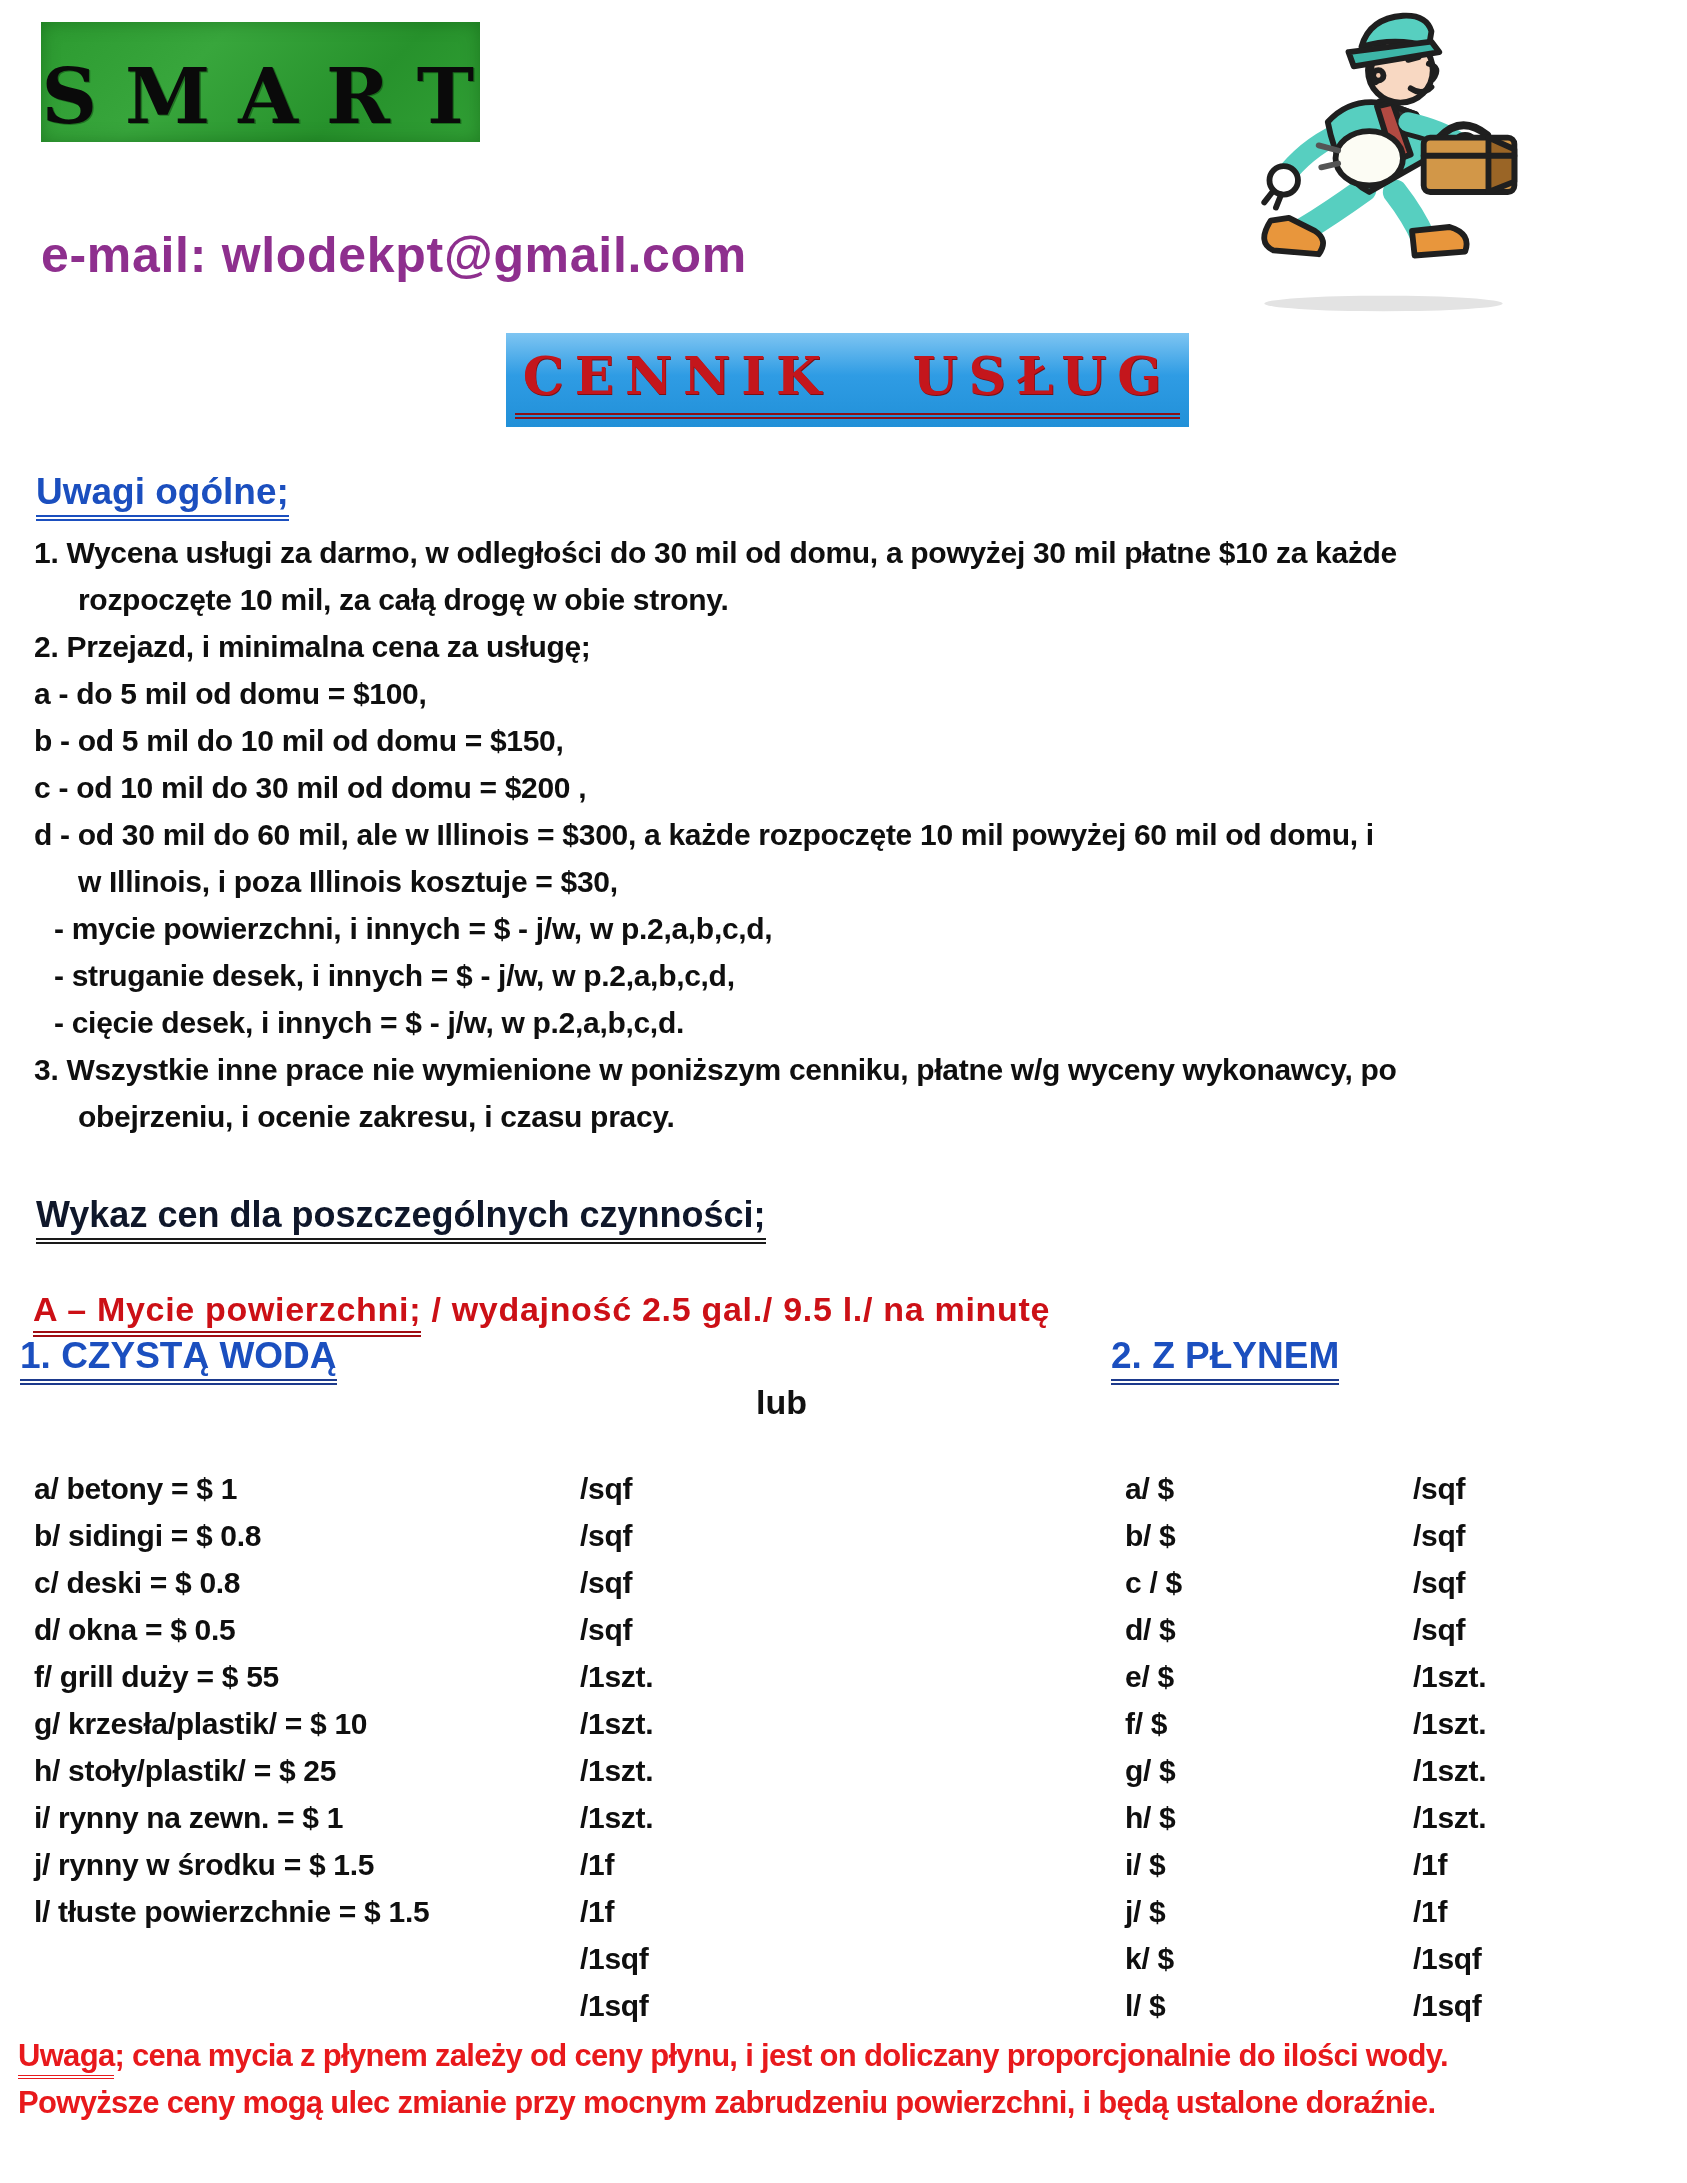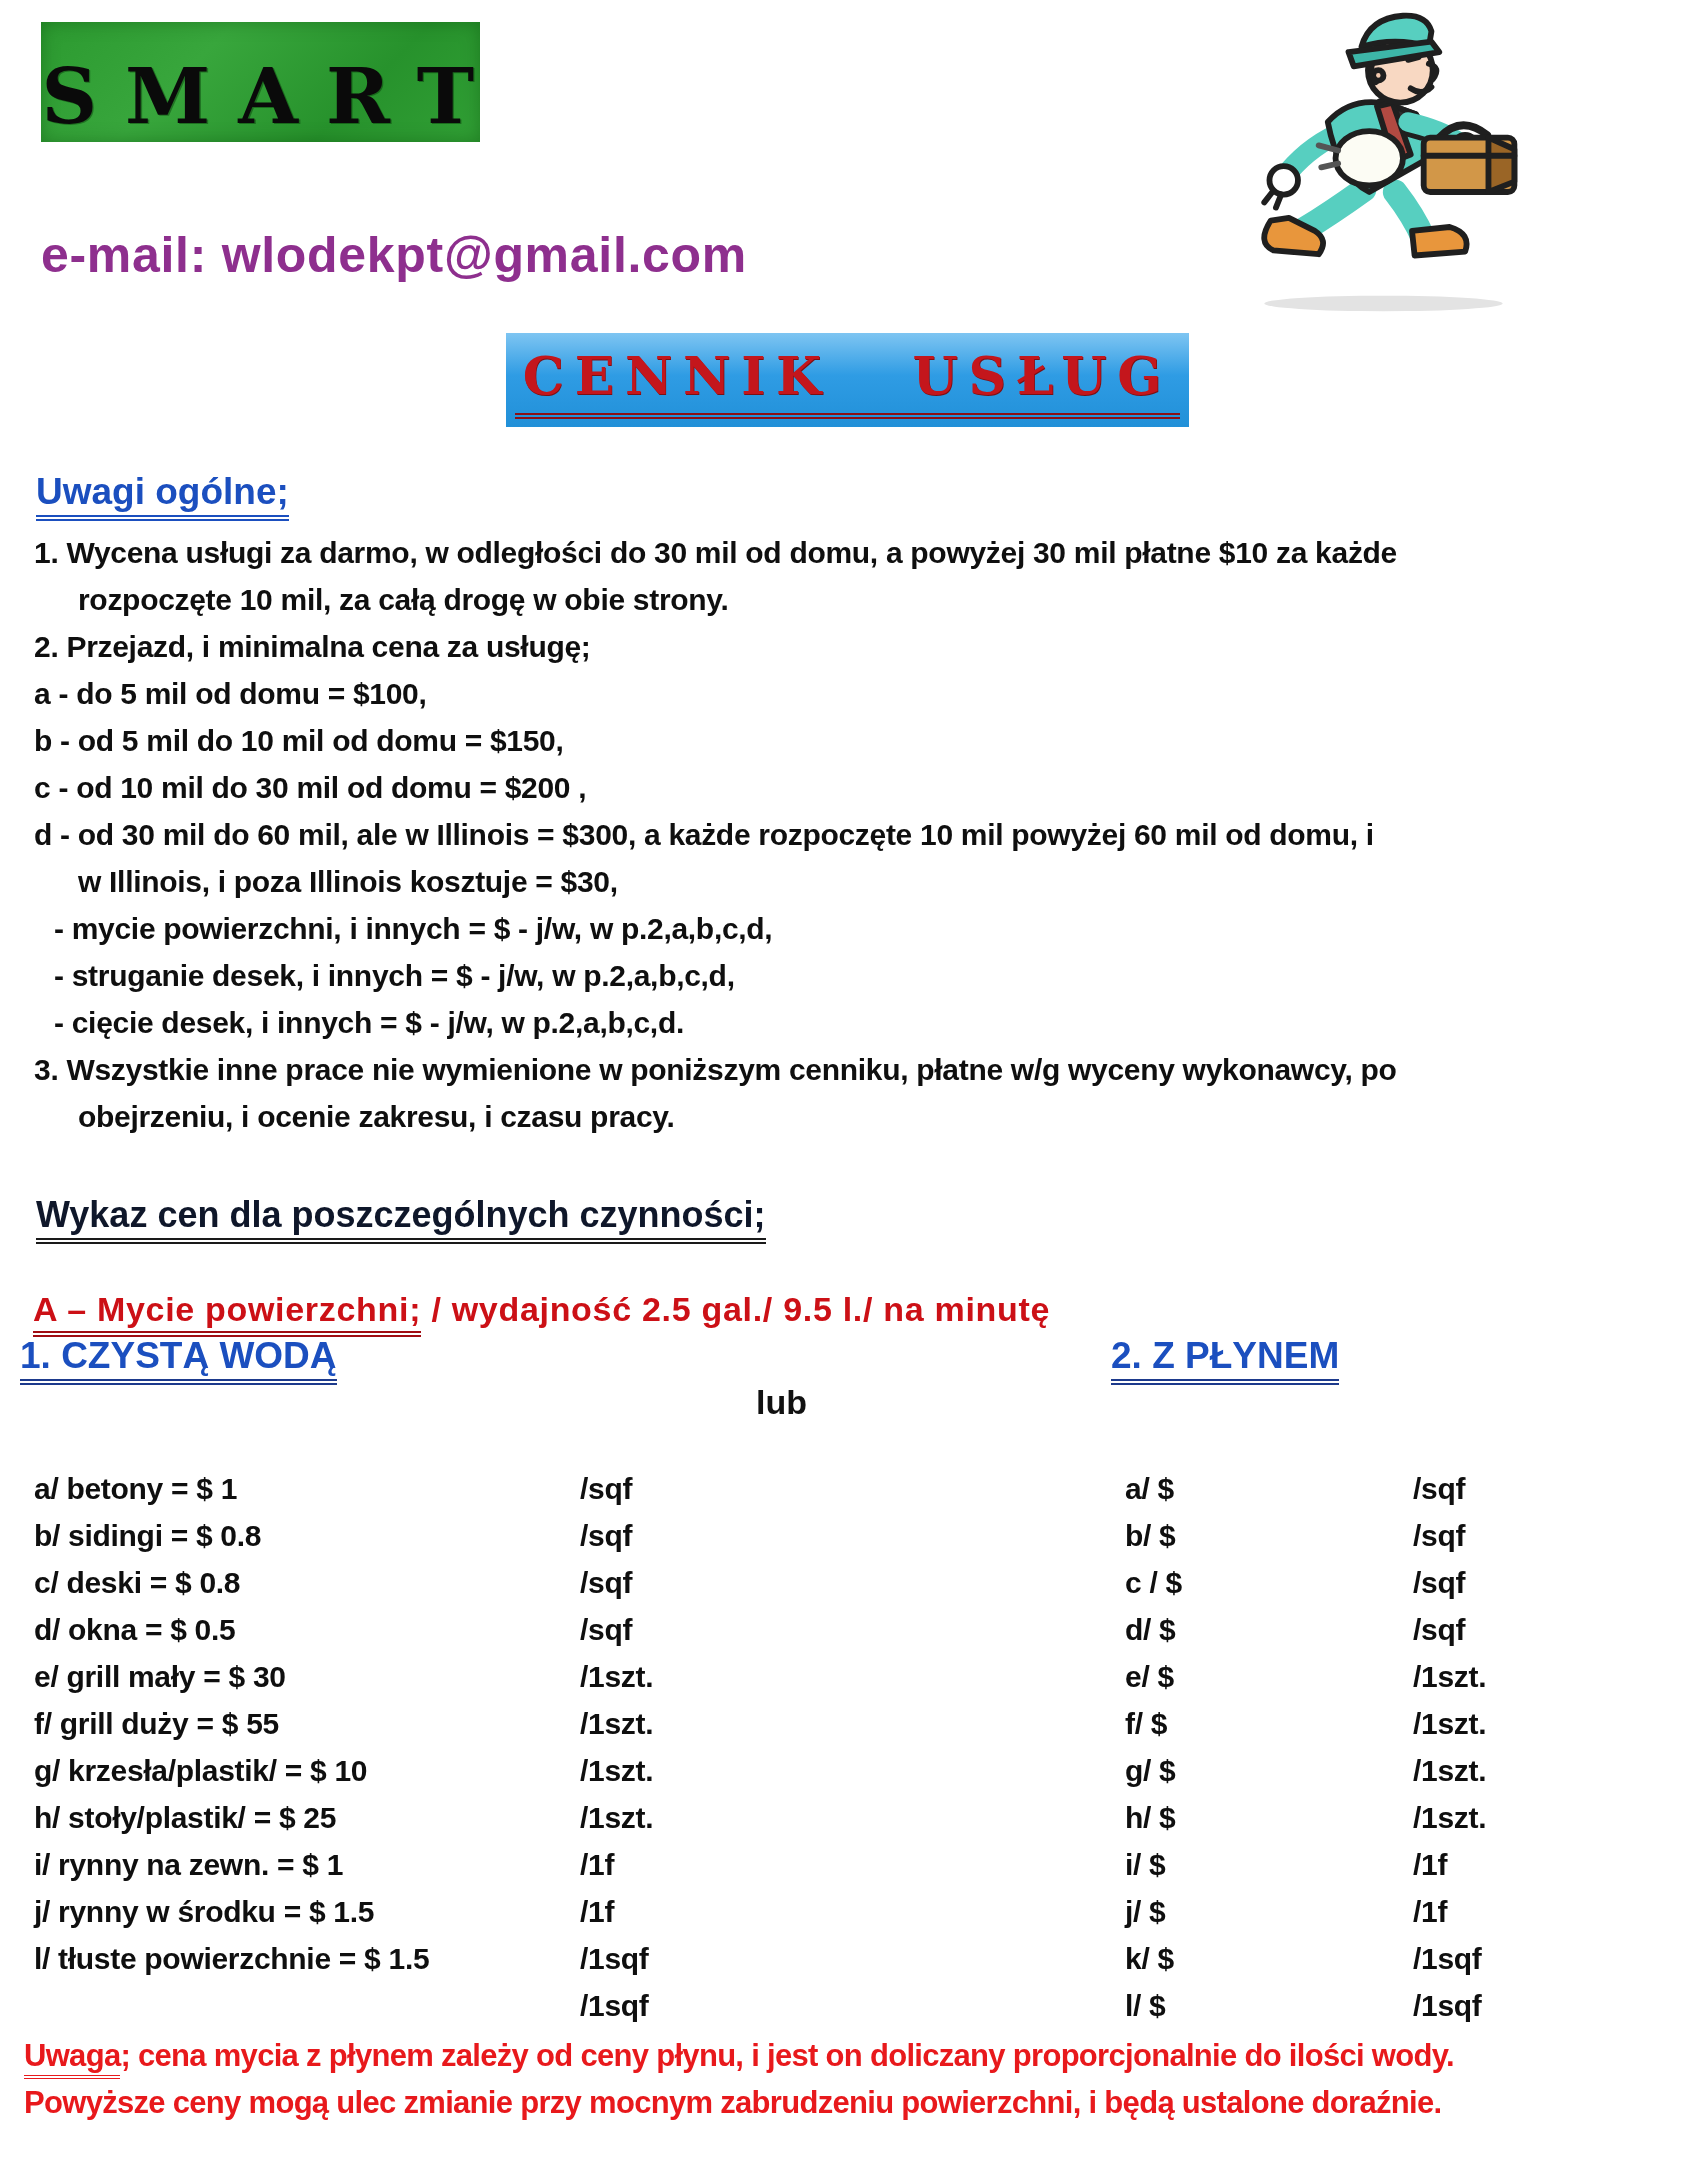--- a/index.html
+++ b/index.html
@@ -46,21 +46,21 @@
   .note-lines .ind2{padding-left:20px;}
   
   .col-head{position:absolute;top:1335px;font-size:37px;white-space:nowrap;}
   .col-head.blue{color:#1b4fbf;}
   .col-head .u{border-bottom:6px double #1d3a8c;padding-bottom:2.6px;}
   .col-head.black{color:#111;font-size:34px;}
   .pcol{position:absolute;top:1465px;color:#0f0f0f;}
   .pcol div{height:47px;line-height:47px;font-size:30px;letter-spacing:-0.3px;white-space:nowrap;}
   .c-ll{left:34px;} .c-lu{left:580px;} .c-rl{left:1125px;} .c-ru{left:1413px;}
   
-  .warn{position:absolute;left:24px;font-size:31px;color:#e8191c;letter-spacing:-0.7px;white-space:nowrap;}
+  .warn{position:absolute;left:18px;font-size:31px;color:#e8191c;letter-spacing:-0.7px;white-space:nowrap;}
   .warn1{top:2038px;} .warn2{top:2085px;}
   .warn .u{border-bottom:4.6px double #e8191c;padding-bottom:2px;}
 </style>
 </head>
 <body>
 
 <div class="page">
 
   <div class="logo-box">
     <span class="logo-text">SMART</span>
@@ -146,21 +146,20 @@
   <div class="col-head black" style="left:756px;top:1383px;">lub</div>
   <div class="col-head blue" style="left:1111px;">
     <span class="u">2. Z PŁYNEM</span>
   </div>
 
   <div class="pcol c-ll">
     <div>a/ betony = $ 1</div>
     <div>b/ sidingi = $ 0.8</div>
     <div>c/ deski = $ 0.8</div>
     <div>d/ okna = $ 0.5</div>
-    <div>e/ grill mały = $ 30</div>
     <div>f/ grill duży = $ 55</div>
     <div>g/ krzesła/plastik/ = $ 10</div>
     <div>h/ stoły/plastik/ = $ 25</div>
     <div>i/ rynny na zewn. = $ 1</div>
     <div>j/ rynny w środku = $ 1.5</div>
     <div>l/ tłuste powierzchnie = $ 1.5</div>
   </div>
   <div class="pcol c-lu">
     <div>/sqf</div>
     <div>/sqf</div>

